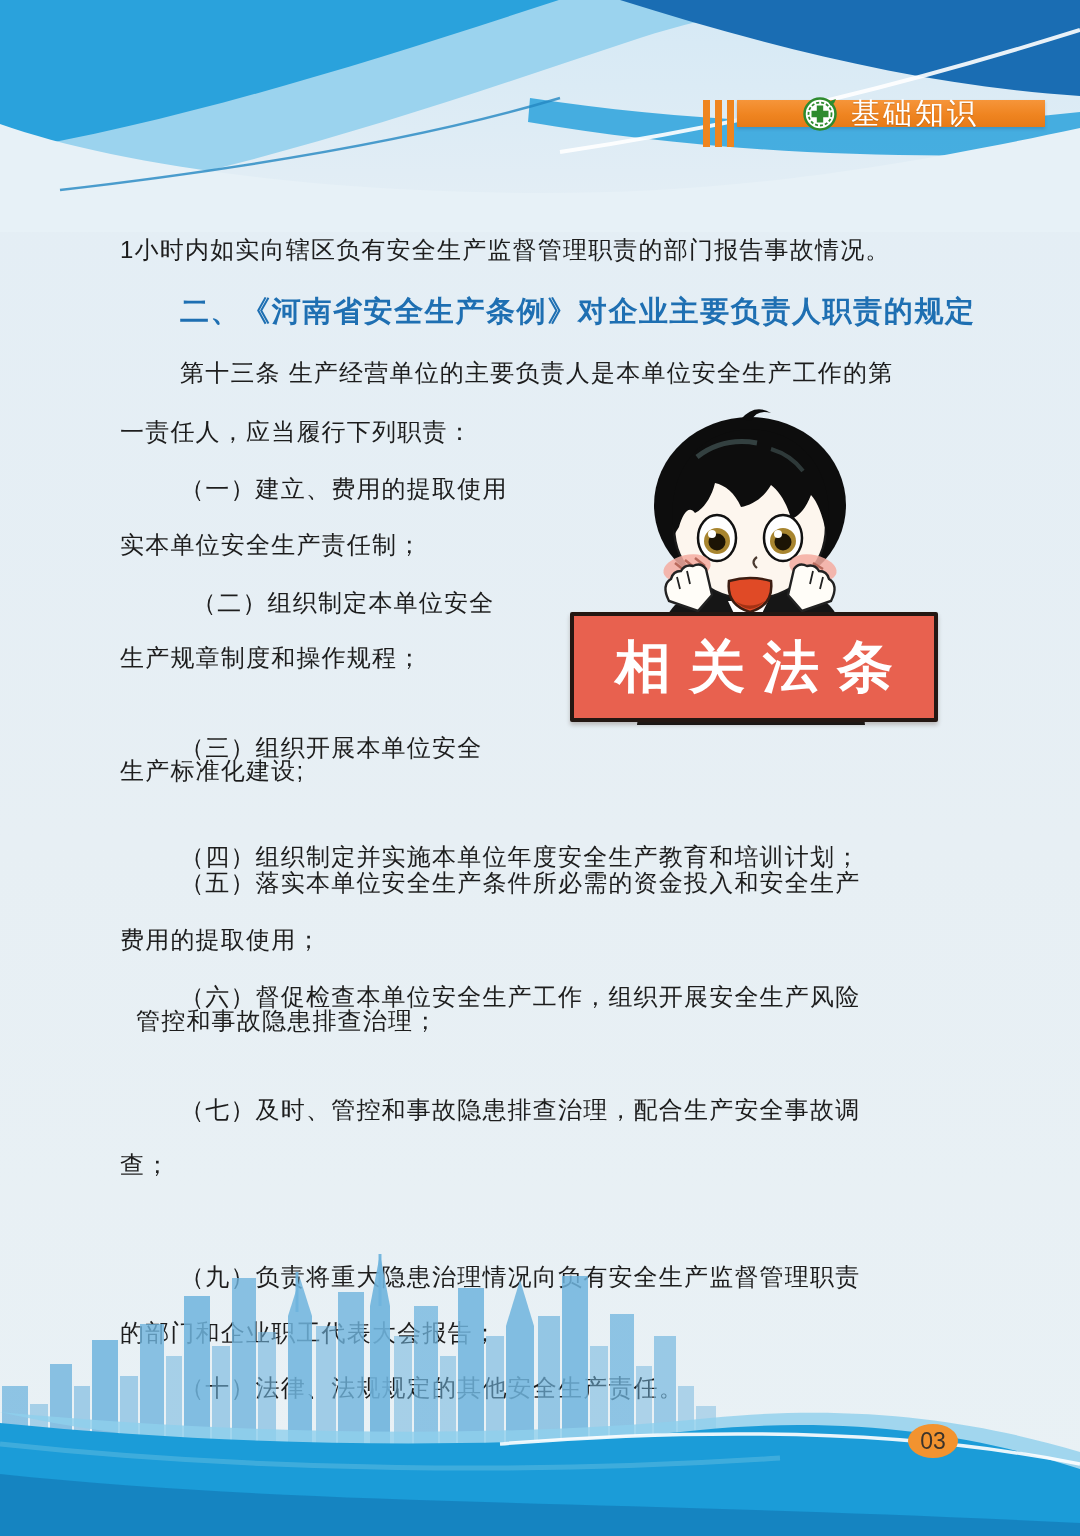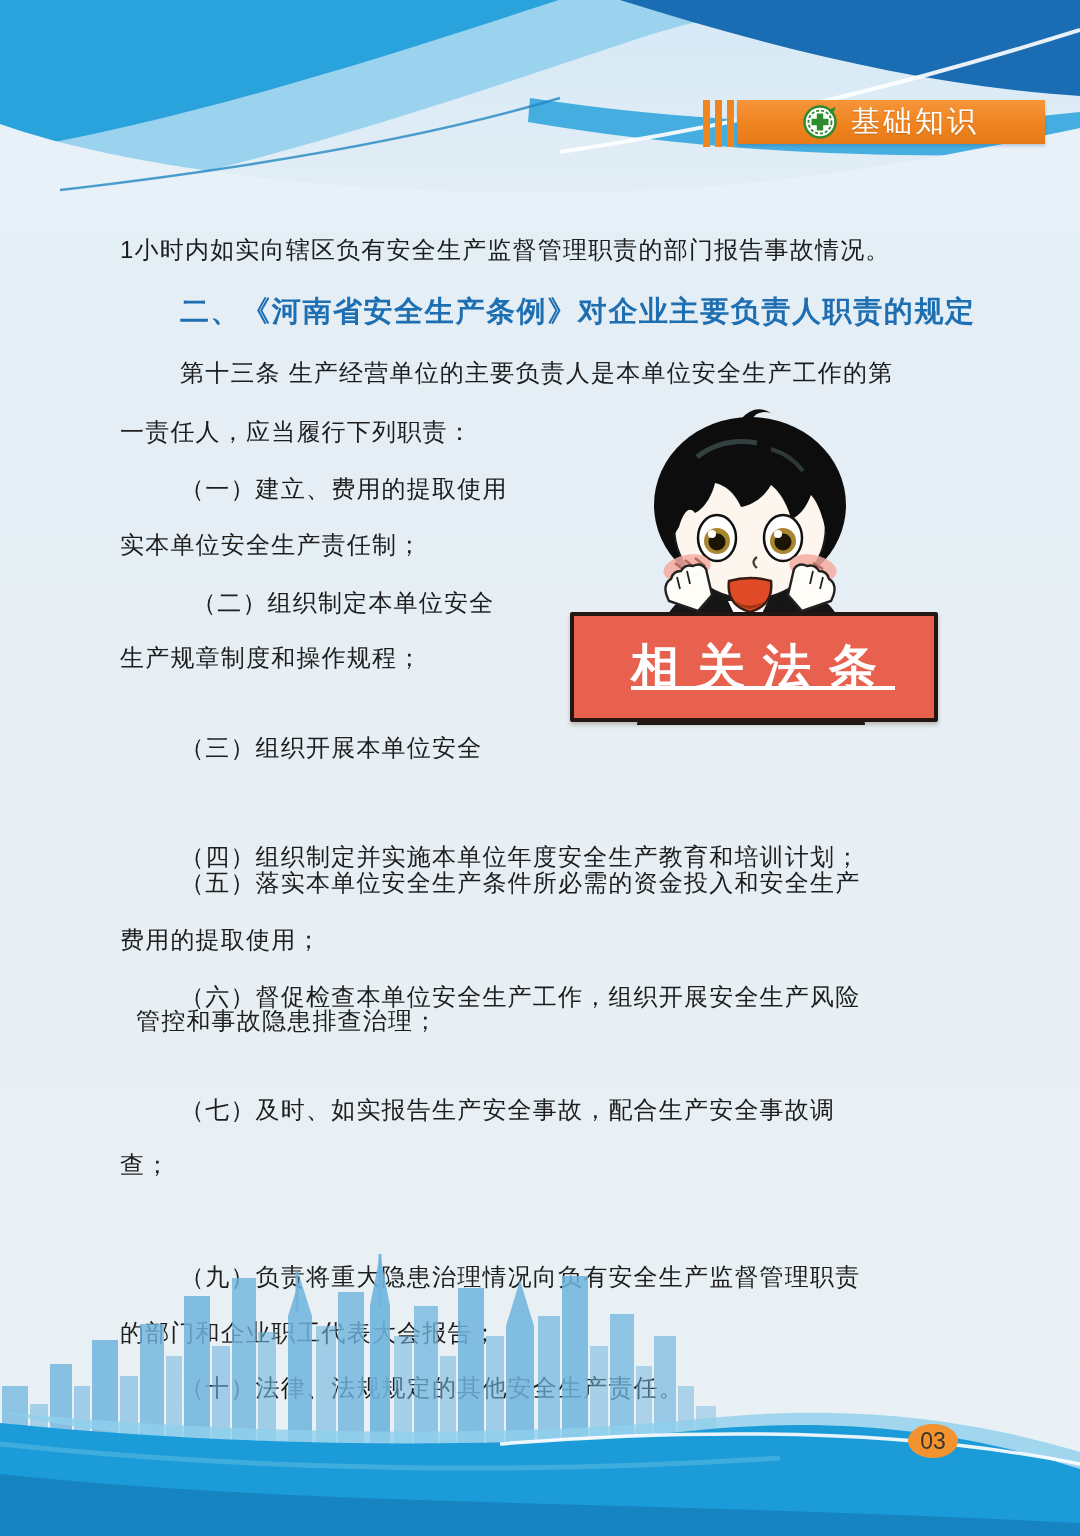--- a/index.html
+++ b/index.html
@@ -11,21 +11,21 @@
   }
   svg { display:block; }
   .deco { position:absolute; left:0; pointer-events:none; }
   .deco.top { top:0; }
   .deco.bottom { bottom:0; }
 
   
   .hdr-bars { position:absolute; top:100px; left:703px; display:flex; gap:5px; }
   .hdr-bars i { display:block; width:7px; height:47px; background:#ef851f; }
   .hdr-banner {
-    position:absolute; top:100px; left:737px; width:308px; height:44px;
+    position:absolute; top:100px; left:737px; width:308px; height:27px;
     background:linear-gradient(180deg,#f6953a 0%,#ef8420 55%,#e67a17 100%);
     display:flex; align-items:center; justify-content:center; gap:14px;
     box-shadow:0 2px 3px rgba(30,80,120,.25);
   }
   .hdr-banner .label {
     color:#ffffff; font-size:29px; letter-spacing:3px; font-weight:500;
     text-shadow:0 1px 1px rgba(120,60,0,.35);
   }
 
   
@@ -37,22 +37,22 @@
 
   
   .boy-svg { position:absolute; left:565px; top:405px; }
   .law-sign {
     position:absolute; left:570px; top:612px; width:368px; height:110px;
     background:#e8614f; border:4px solid #241712; border-radius:2px;
     display:flex; align-items:center; justify-content:center;
     box-shadow:0 3px 4px rgba(60,30,20,.25);
   }
   .law-sign .sign-text {
-    color:#ffffff; font-size:48px; font-weight:bold; letter-spacing:18px;
-    text-indent:18px; line-height:1;text-decoration:underline;
+    color:#ffffff; font-size:56px; font-weight:bold; letter-spacing:18px;
+    text-indent:18px; line-height:1;
   }
 
   
   .page-num {
     position:absolute; left:908px; top:1424px; width:50px; height:34px;
     background:#f2932f; border-radius:50%;
     display:flex; align-items:center; justify-content:center;
     font-size:23px; color:#3a332b; font-weight:500; z-index:5;
   }
 </style>
@@ -88,26 +88,27 @@
 
   <div class="ln" style="top:233px;left:120px;">1小时内如实向辖区负有安全生产监督管理职责的部门报告事故情况。</div>
   <div class="ln blue" style="top:294px;left:180px;">二、《河南省安全生产条例》对企业主要负责人职责的规定</div>
   <div class="ln" style="top:356px;left:180px;">第十三条  生产经营单位的主要负责人是本单位安全生产工作的第</div>
   <div class="ln" style="top:415px;left:120px;">一责任人，应当履行下列职责：</div>
   <div class="ln" style="top:472px;left:180px;">（一）建立、费用的提取使用</div>
   <div class="ln" style="top:528px;left:120px;">实本单位安全生产责任制；</div>
   <div class="ln" style="top:586px;left:180px;margin-left:12px;">（二）组织制定本单位安全</div>
   <div class="ln" style="top:641px;left:120px;">生产规章制度和操作规程；</div>
   <div class="ln" style="top:698px;left:180px;margin-top:33px;">（三）组织开展本单位安全</div>
+  <div class="ln" style="top:754px;left:120px;">生产标准化建设;</div>
   <div class="ln" style="top:828px;left:180px;margin-top:12px;">（四）组织制定并实施本单位年度安全生产教育和培训计划；</div>
   <div class="ln" style="top:866px;left:180px;">（五）落实本单位安全生产条件所必需的资金投入和安全生产</div>
   <div class="ln" style="top:923px;left:120px;">费用的提取使用；</div>
   <div class="ln" style="top:980px;left:180px;">（六）督促检查本单位安全生产工作，组织开展安全生产风险</div>
   <div class="ln" style="top:1004px;left:120px;margin-left:16px;">管控和事故隐患排查治理；</div>
-  <div class="ln" style="top:1093px;left:180px;">（七）及时、如实报告生产安全事故，配合生产安全事故调</div>
+  <div class="ln" style="top:1093px;left:180px;">（七）及时、管控和事故隐患排查治理，配合生产安全事故调</div>
   <div class="ln" style="top:1148px;left:120px;">查；</div>
   <div class="ln" style="top:1260px;left:180px;">（九）负责将重大隐患治理情况向负有安全生产监督管理职责</div>
   <div class="ln" style="top:1371px;left:180px;">（十）法律、法规规定的其他安全生产责任。</div>
   <div class="ln" style="top:1316px;left:120px;">的部门和企业职工代表大会报告；</div>
 
   <svg class="boy-svg" width="380" height="330" viewBox="0 0 380 330">
 
     <path d="M110,200 C95,215 80,260 72,320 L300,320 C294,258 280,214 262,198 L230,185 L140,185 Z" fill="#161616"></path>
     <path d="M163,196 L183,238 L203,196 Z" fill="#ffffff"></path>
     <path d="M177,198 l7,-8 7,8 -7,9 Z M180,208 l4,-4 4,4 -2,26 -4,4 -4,-4 Z" fill="#c5232a"></path>

